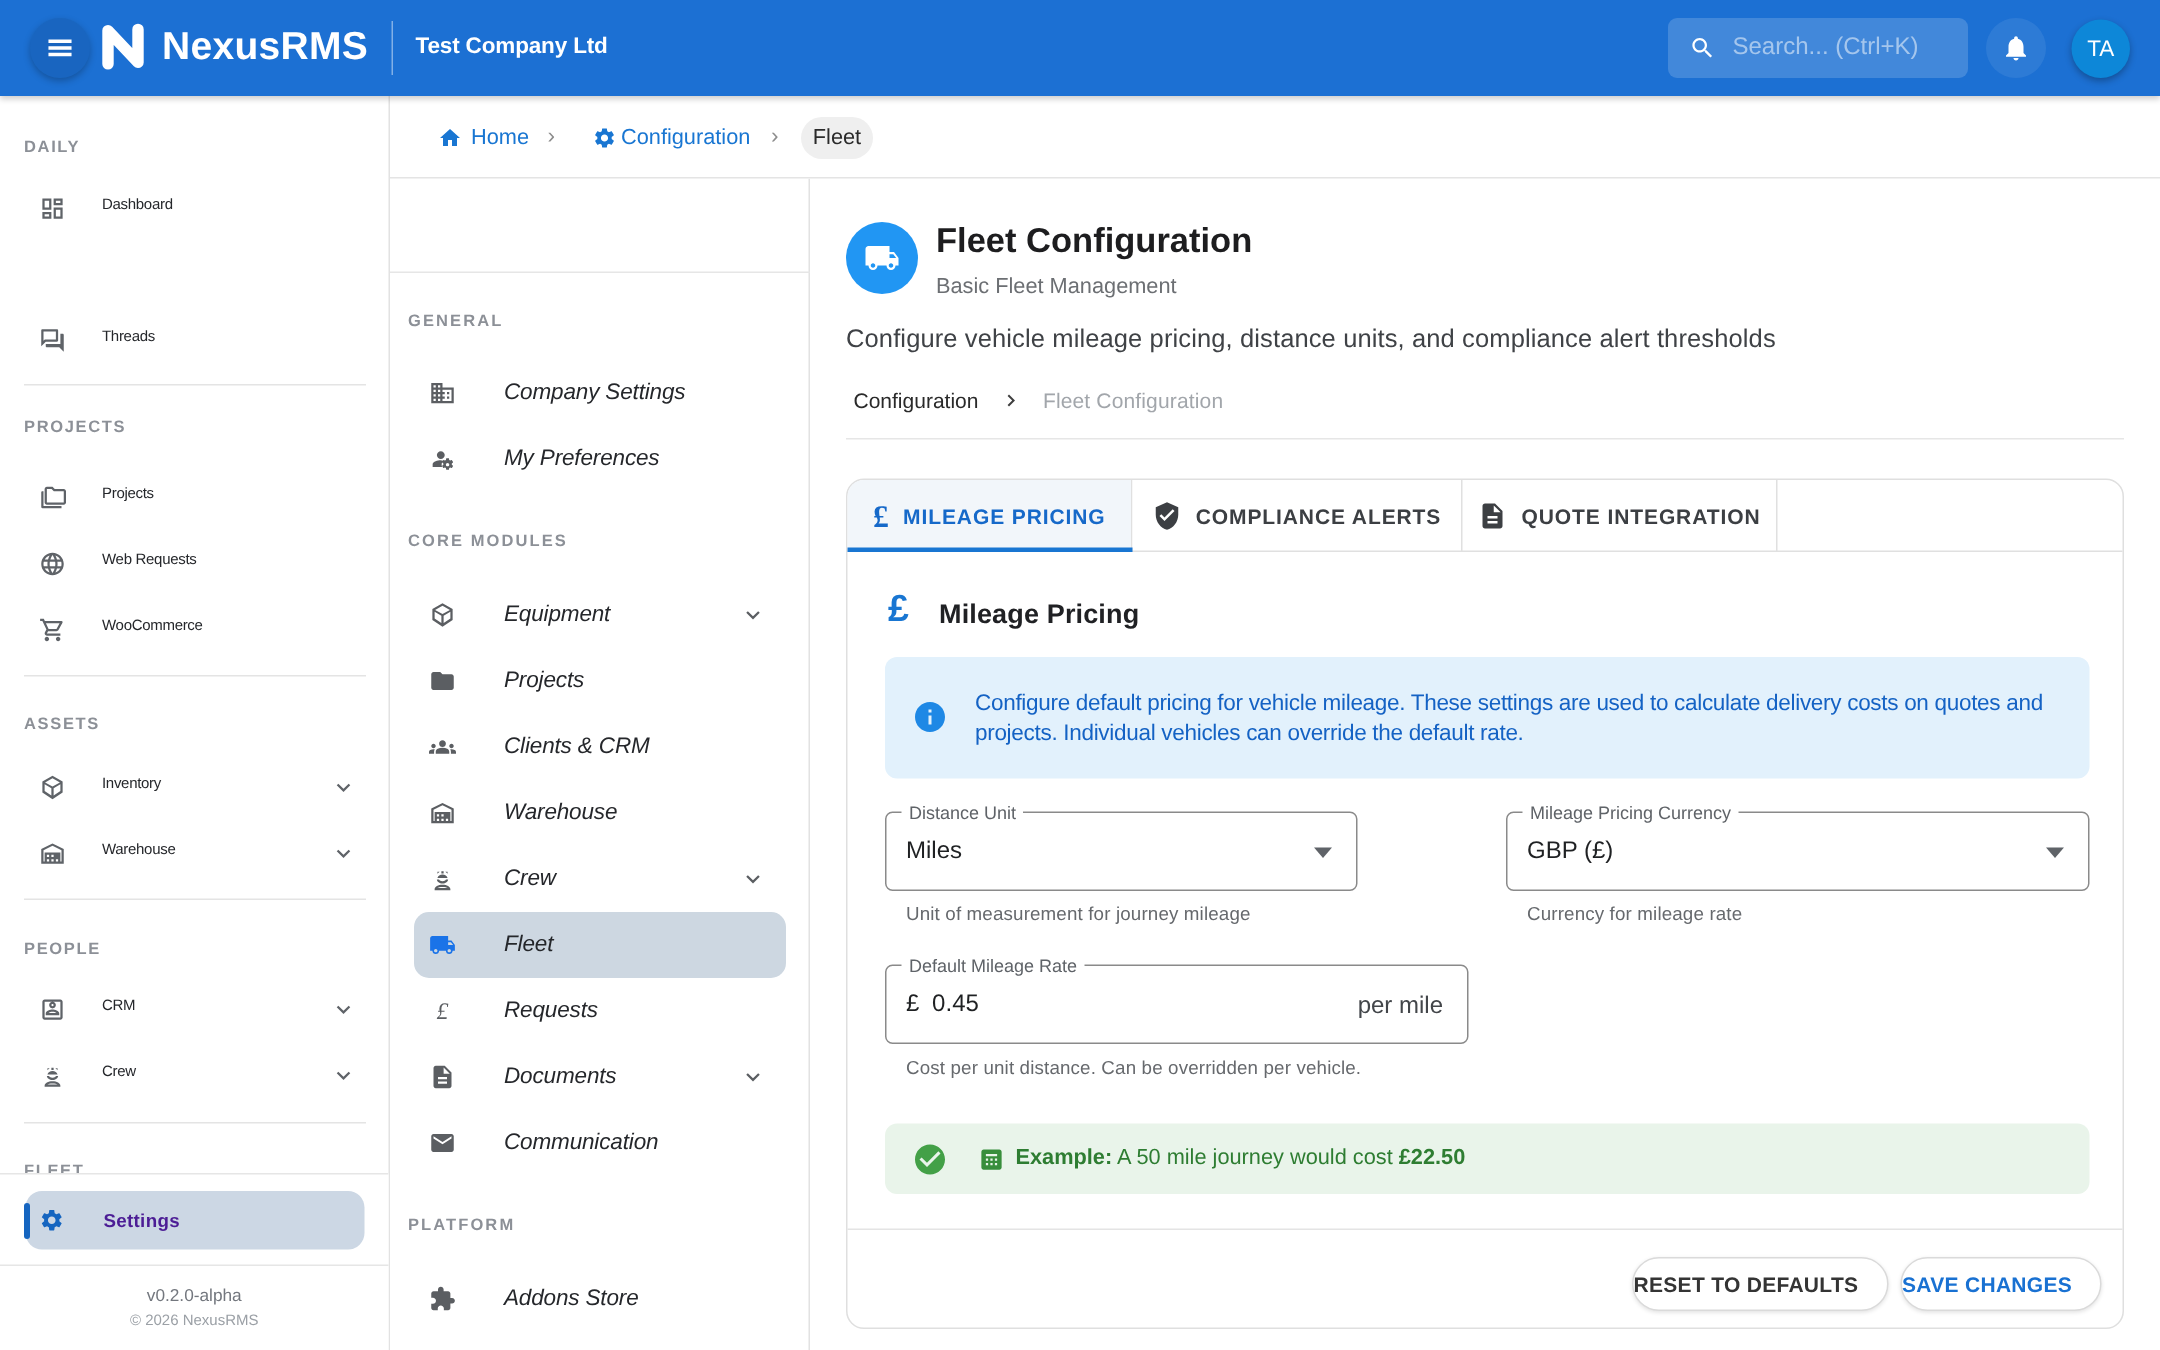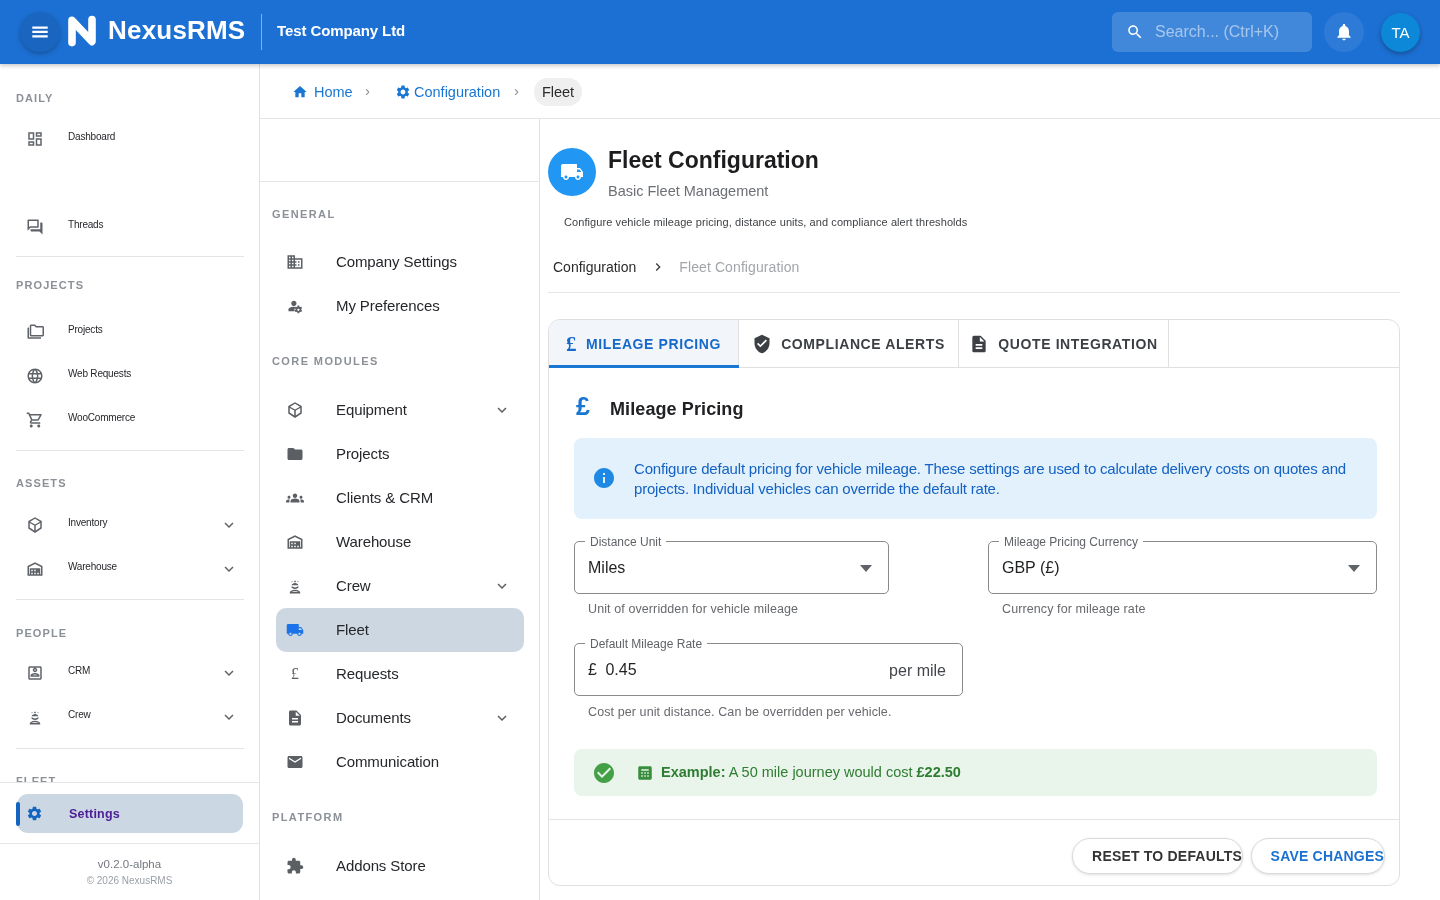--- a/index.html
+++ b/index.html
@@ -41,32 +41,32 @@
 #crumbbar .sep { color:#8d8d8d; font-size:15px; padding-bottom:2px; }
 #fleetchip { position:absolute; left:274px; top:14px; height:28px; width:48px; background:#efefef; border-radius:14px; font-size:14.5px; font-weight:500; color:#2b2b2b; line-height:28px; text-align:center; }
 
 #setnav { position:absolute; left:260px; top:119px; width:280px; height:781px; background:#fff; border-right:1px solid #e2e2e2; z-index:10; }
 #setsearch { position:absolute; left:12px; top:14px; width:256px; height:36px; border:1.6px solid #3a3a3a; border-radius:8px; background:#fff; }
 #setsearch svg { position:absolute; left:12px; top:8px; }
 #setsearch .ph { position:absolute; left:36px; top:9px; font-size:15.5px; color:#6f6f6f; letter-spacing:0.8px; }
 #kchip { position:absolute; left:174px; top:6px; width:33px; height:22px; background:#f2f2f2; border:1px solid #dcdcdc; border-radius:5px; font-size:11.5px; color:#555; text-align:center; line-height:21px; }
 #setdiv1 { position:absolute; left:0; top:62px; width:280px; height:1px; background:#e6e6e6; }
 .shead { position:absolute; left:12px; font-size:11px; font-weight:700; color:#8c9097; letter-spacing:1.4px; }
-.srow { position:absolute; left:16px; width:248px; height:44px; }
+.srow { position:absolute; left:16px; width:248px; height:44px;font-style:italic; }
 .srow svg { position:absolute; left:10px; top:13px; width:18px; height:18px; }
 .srow .txt { position:absolute; left:60px; top:13px; font-size:15px; font-weight:500; color:#25272b; letter-spacing:-0.1px; }
 .srow svg.chev { left:auto; right:13px; top:13px; }
 .srow.sel { background:#cdd7e1; border-radius:10px; }
 
-#main { position:absolute; left:524px; top:119px; width:900px; height:781px; background:#fff; }
+#main { position:absolute; left:540px; top:119px; width:900px; height:781px; background:#fff; }
 #havatar { position:absolute; left:24px; top:29px; width:48px; height:48px; border-radius:50%; background:#2196f3; }
 #havatar svg { position:absolute; left:12px; top:12px; }
 #htitle { position:absolute; left:84px; top:28px; font-size:23px; font-weight:700; color:#1d1d1f; }
 #hsub { position:absolute; left:84px; top:64px; font-size:14.5px; color:#6c6f73; }
-#hdesc { position:absolute; left:24px; top:97px; font-size:11px; color:#3f4246; letter-spacing:0.08px;margin-left:16px; }
+#hdesc { position:absolute; left:24px; top:97px; font-size:17px; color:#3f4246; letter-spacing:0.08px; }
 #crumb2 { position:absolute; left:29px; top:140px; font-size:14px; color:#2a2a2a; display:flex; align-items:center; }
 #crumb2 .gt { margin:0 13px 0 14px; }
 #crumb2 .gray { color:#a2a6ab; letter-spacing:0.1px; }
 #hdivider { position:absolute; left:24px; top:173px; width:852px; height:1px; background:#e6e6e6; }
 
 #card { position:absolute; left:24px; top:200px; width:852px; height:567px; border:1px solid #dfdfdf; border-radius:12px; background:#fff; }
 #tabs { position:absolute; left:0; top:0; width:850px; height:48px; border-bottom:1px solid #e0e0e0; }
 .tab { position:absolute; top:0; height:48px; border-right:1px solid #e0e0e0; display:flex; align-items:center; justify-content:center; gap:9px; font-size:14px; font-weight:700; letter-spacing:0.6px; color:#3c3f43; }
 .tab.sel { background:#f2f6fa; color:#1669c9; border-top-left-radius:11px; }
 .tabund { position:absolute; left:0; top:45px; width:190px; height:3px; background:#1976d2; }
@@ -88,21 +88,21 @@
 #h1 { left:39px; top:282px; }
 #h2 { left:453px; top:282px; }
 #h3 { left:39px; top:385px; }
 #f3 .adorn { position:absolute; right:16px; top:18px; font-size:16px; color:#43464a; }
 
 #galert { position:absolute; left:25px; top:429px; width:803px; height:47px; background:#e9f4ea; border-radius:8px; }
 #galert svg { position:absolute; top:12px; }
 #galert .t { position:absolute; left:87px; top:15px; font-size:14.5px; color:#2e7d32; }
 
 #cfoot { position:absolute; left:0; top:499px; width:850px; height:67px; border-top:1px solid #e4e4e4; }
-.btn { position:absolute; top:18px; height:36px; border:1px solid #dadada; border-radius:18px; background:#fff; box-shadow:0 1px 3px rgba(0,0,0,0.12); font-size:14px; font-weight:700; letter-spacing:0.2px; text-align:right; }
+.btn { position:absolute; top:18px; height:36px; border:1px solid #dadada; border-radius:18px; background:#fff; box-shadow:0 1px 3px rgba(0,0,0,0.12); font-size:14px; font-weight:700; letter-spacing:0.2px; text-align:left; }
 #btn1 { left:523px; width:171px; line-height:34px; color:#343434; }
 #btn2 { left:702px; width:134px; line-height:34px; color:#1971d2; }
 </style>
 </head>
 <body>
 <div id="appbar">
   <div id="hamb">
     <svg width="16" height="14" viewBox="0 0 16 14">
         <path fill="#fff" d="M0.3 1.4h15.4v2.3H0.3zM0.3 5.8h15.4v2.3H0.3zM0.3 10.2h15.4v2.3H0.3z"></path>
       </svg>
@@ -364,21 +364,21 @@
     <div class="field" id="f1">
         <div class="lab">Distance Unit</div>
         <div class="val">Miles</div>
         <div class="arrow"></div>
       </div>
     <div class="field" id="f2">
         <div class="lab">Mileage Pricing Currency</div>
         <div class="val">GBP (£)</div>
         <div class="arrow"></div>
       </div>
-    <div class="helper" id="h1">Unit of overridden for vehicle mileage</div>
+    <div class="helper" id="h1">Unit of measurement for journey mileage</div>
     <div class="helper" id="h2">Currency for mileage rate</div>
     <div class="field" id="f3">
         <div class="lab">Default Mileage Rate</div>
         <div class="val">£<span style="margin-left:8.5px">0.45</span></div>
         <div class="adorn">per mile</div>
       </div>
     <div class="helper" id="h3">Cost per unit distance. Can be overridden per vehicle.</div>
     <div id="galert">
       <svg style="left:18px" width="24" height="24" viewBox="0 0 24 24">
           <path fill="#43a047" d="M12 2C6.48 2 2 6.48 2 12s4.48 10 10 10 10-4.48 10-10S17.52 2 12 2zm-2 15l-5-5 1.41-1.41L10 14.17l7.59-7.59L19 8l-9 9z"></path>

